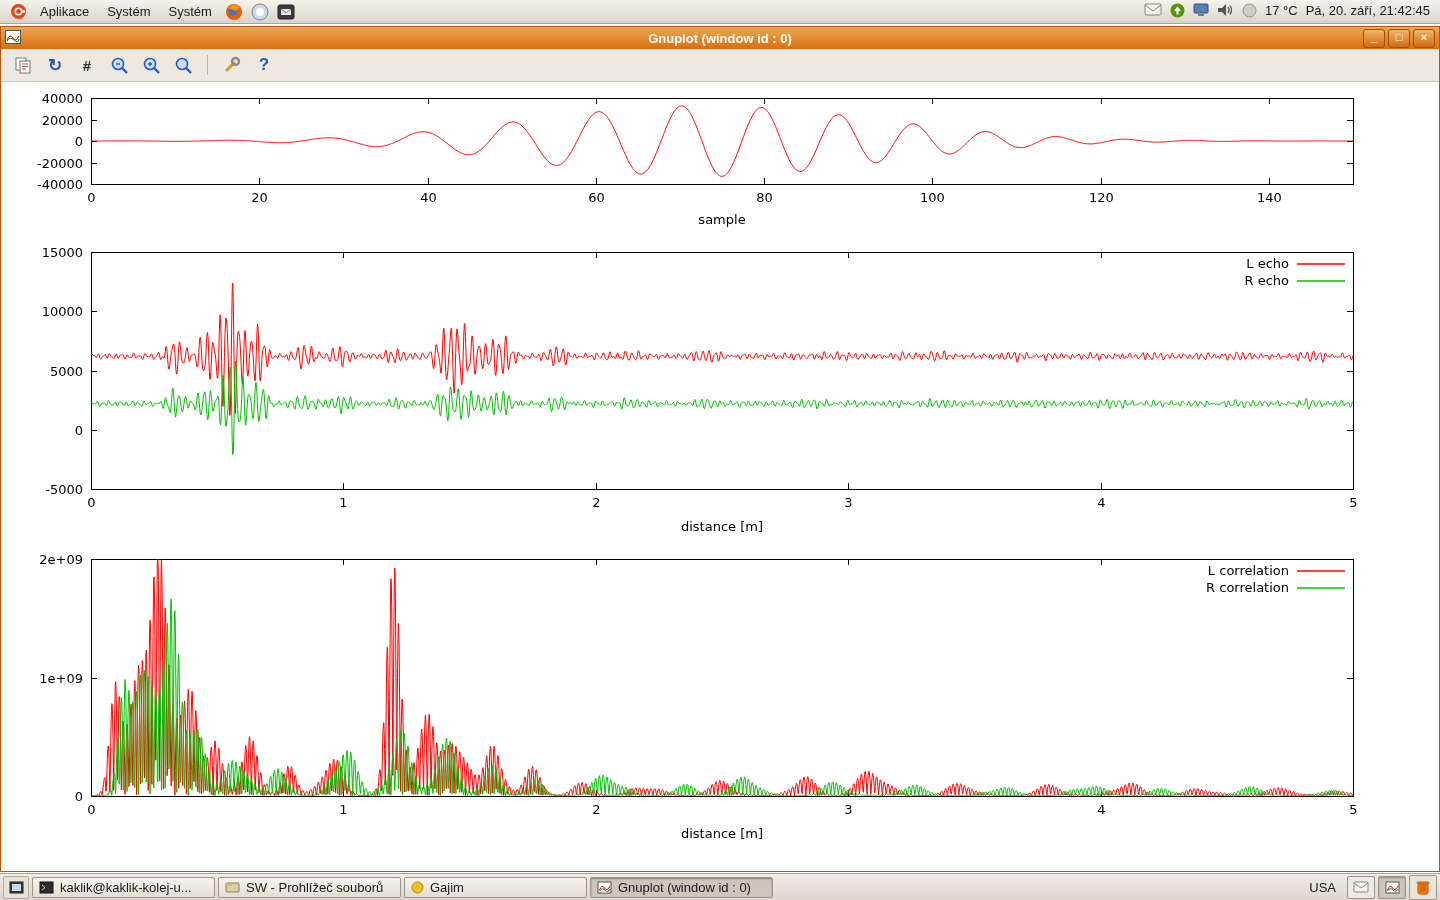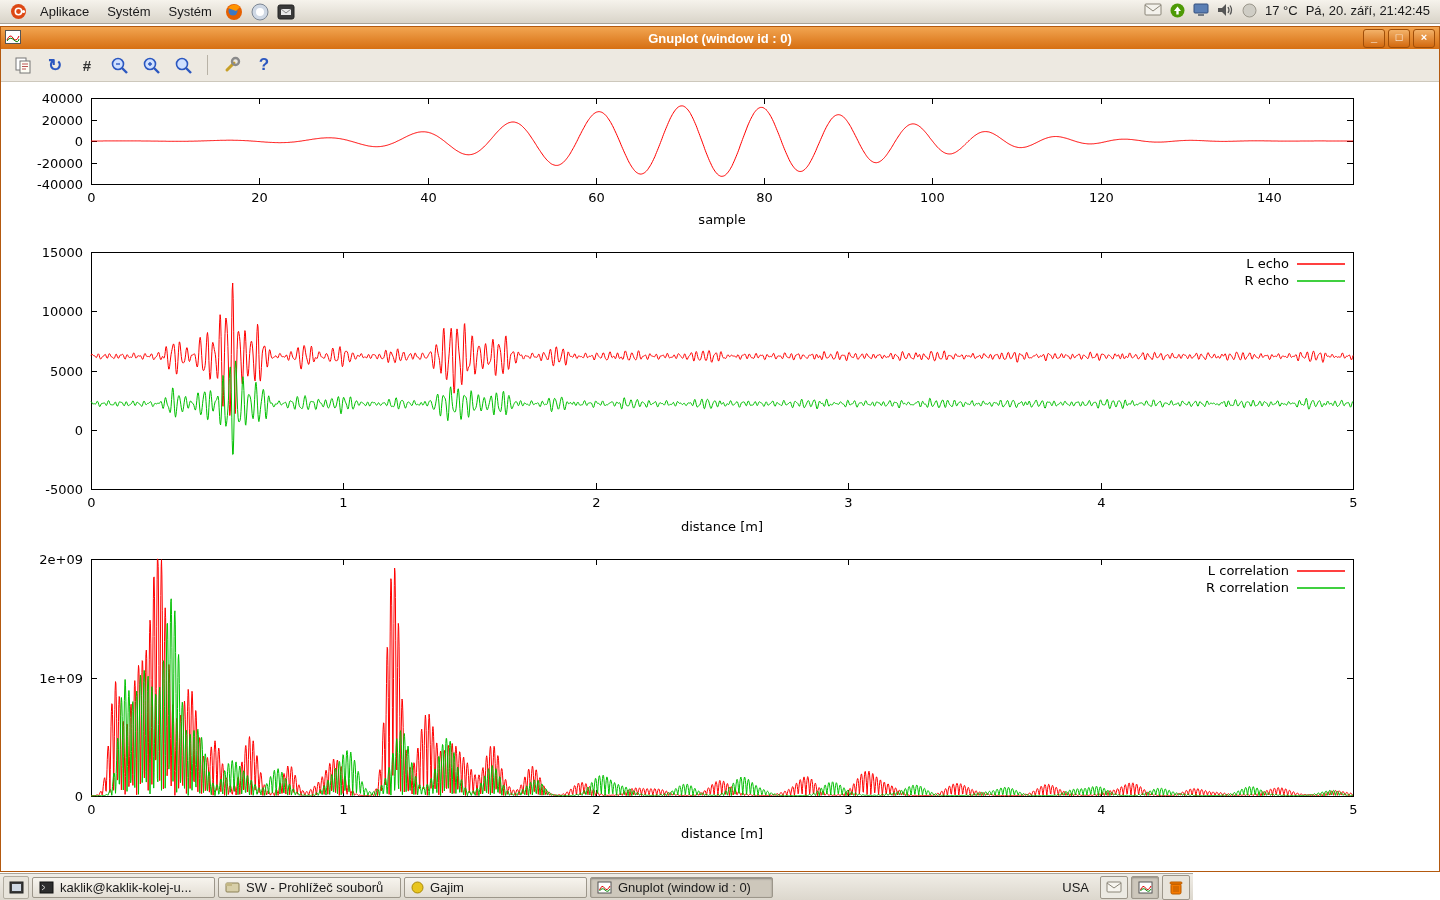--- a/index.html
+++ b/index.html
@@ -43,21 +43,21 @@
   }
   .tool-btn{width:24px;height:24px;display:flex;align-items:center;justify-content:center;border-radius:3px;}
   .tool-glyph-blue{color:#2b57c0;font-size:17px;font-weight:bold;}
   .tool-glyph-dark{color:#333;font-size:15px;font-weight:bold;}
   .tool-sep{width:1px;height:20px;background:#b8b2a6;margin:0 4px;}
   .plot-surface{position:absolute;top:55px;left:0;width:1438px;height:789px;background:#ffffff;}
   .chart{position:absolute;left:0;}
   .chart text{font-family:"DejaVu Sans","Liberation Sans",sans-serif;font-size:13px;fill:#000;}
   
   .taskbar{
-    position:absolute;bottom:0;left:0;width:1193px;height:27px;
+    position:absolute;bottom:0;left:0;width:1440px;height:27px;
     background:linear-gradient(#f0ede6,#dcd7cd);
     border-top:1px solid #a9a49a;box-sizing:border-box;
     display:flex;align-items:center;gap:3px;padding:0 3px;font-size:13px;
   }
   .show-desktop{width:24px;height:21px;display:flex;align-items:center;justify-content:center;border:1px solid #b1aca0;border-radius:2px;background:#e8e4db;}
   .task-btn{
     height:21px;width:183px;display:flex;align-items:center;gap:6px;
     border:1px solid #9c968a;border-radius:2px;padding:0 6px;box-sizing:border-box;
     background:linear-gradient(#f7f4ee,#e3ded4);
     white-space:nowrap;overflow:hidden;

